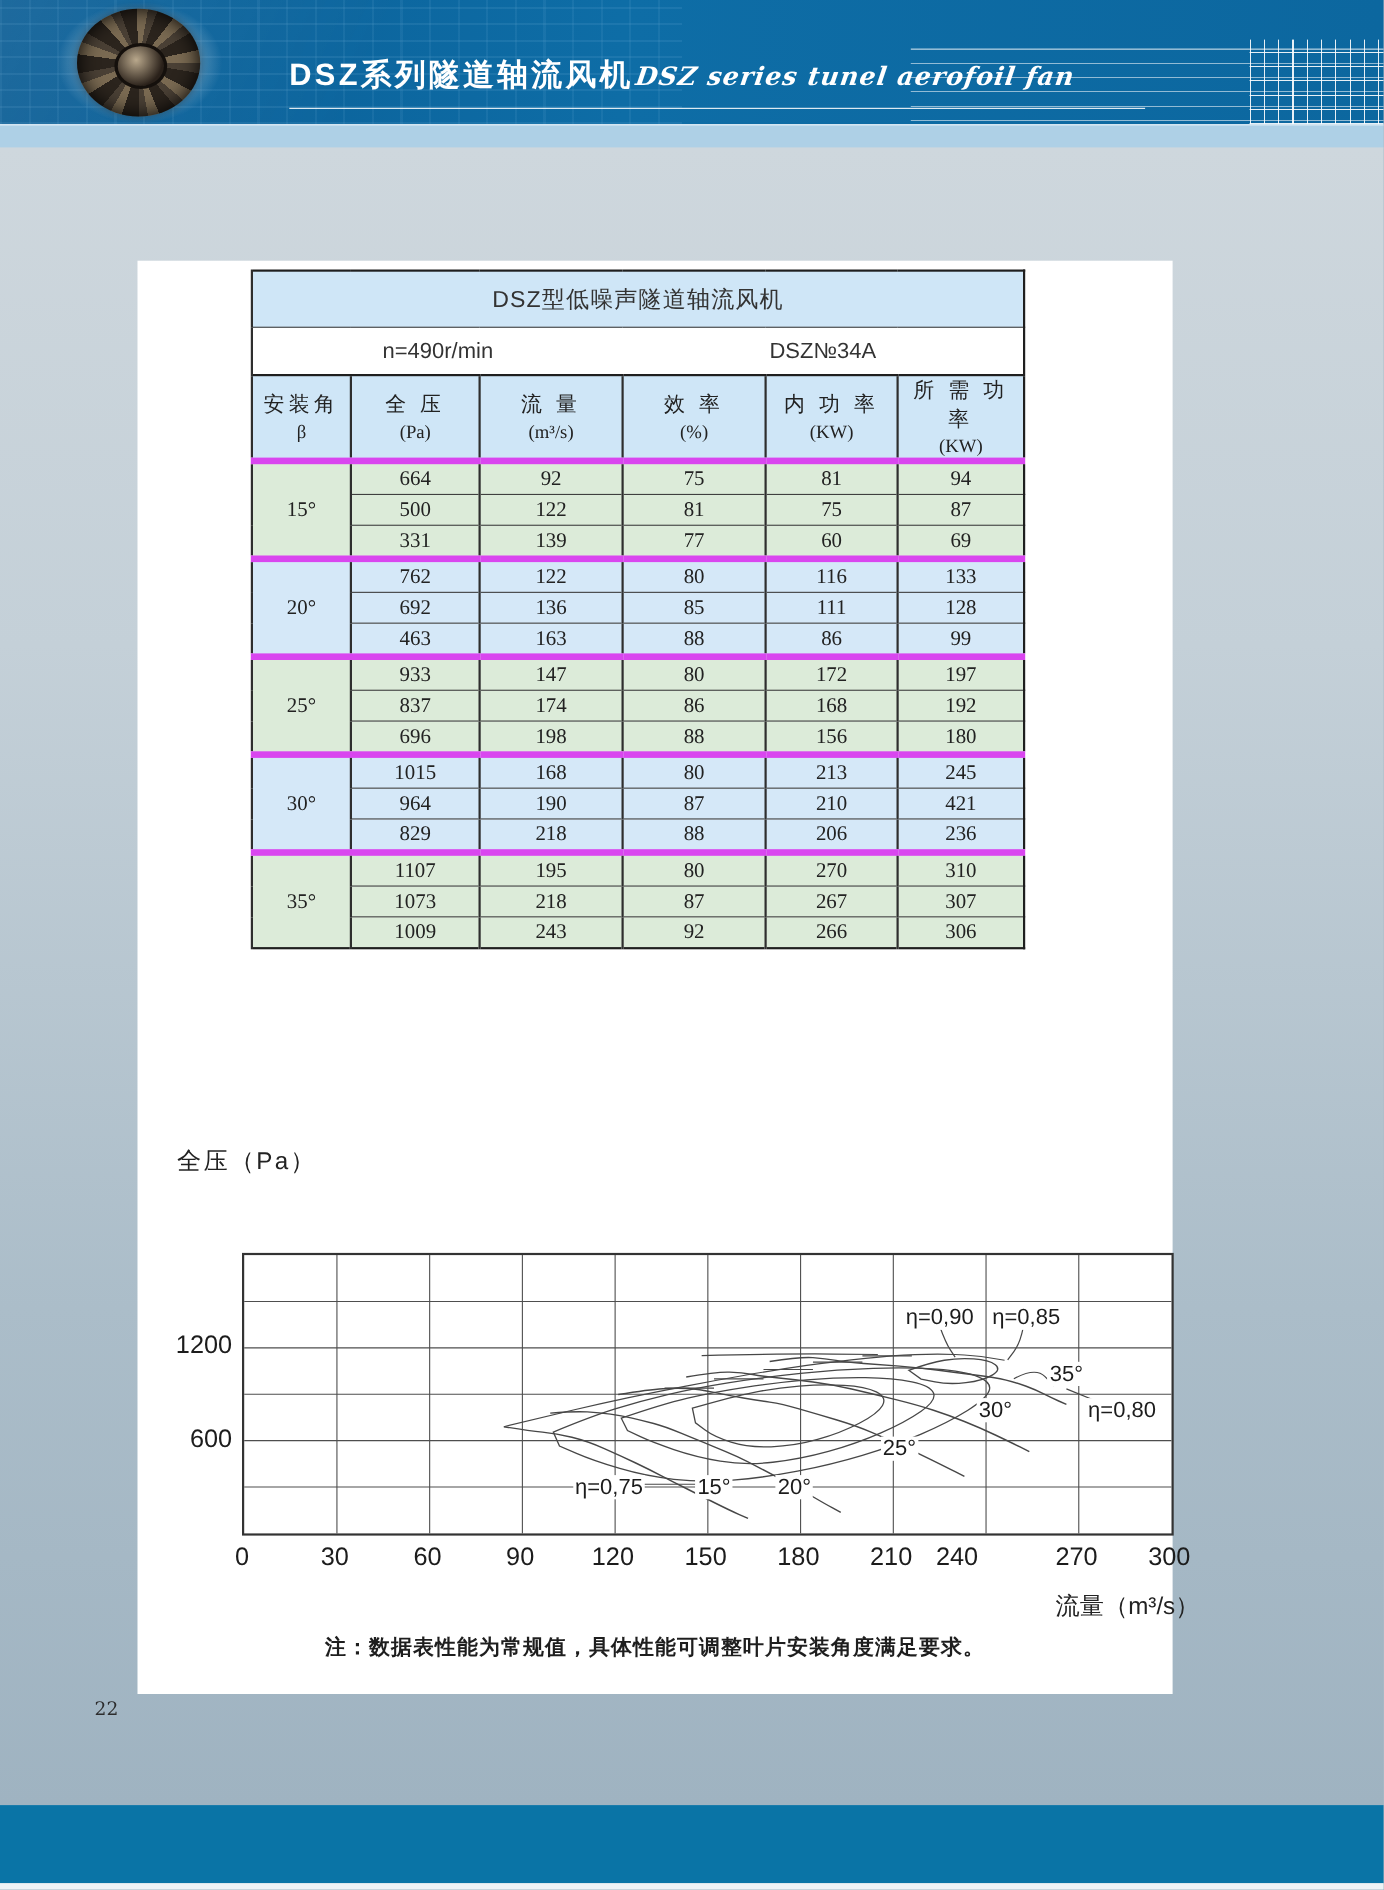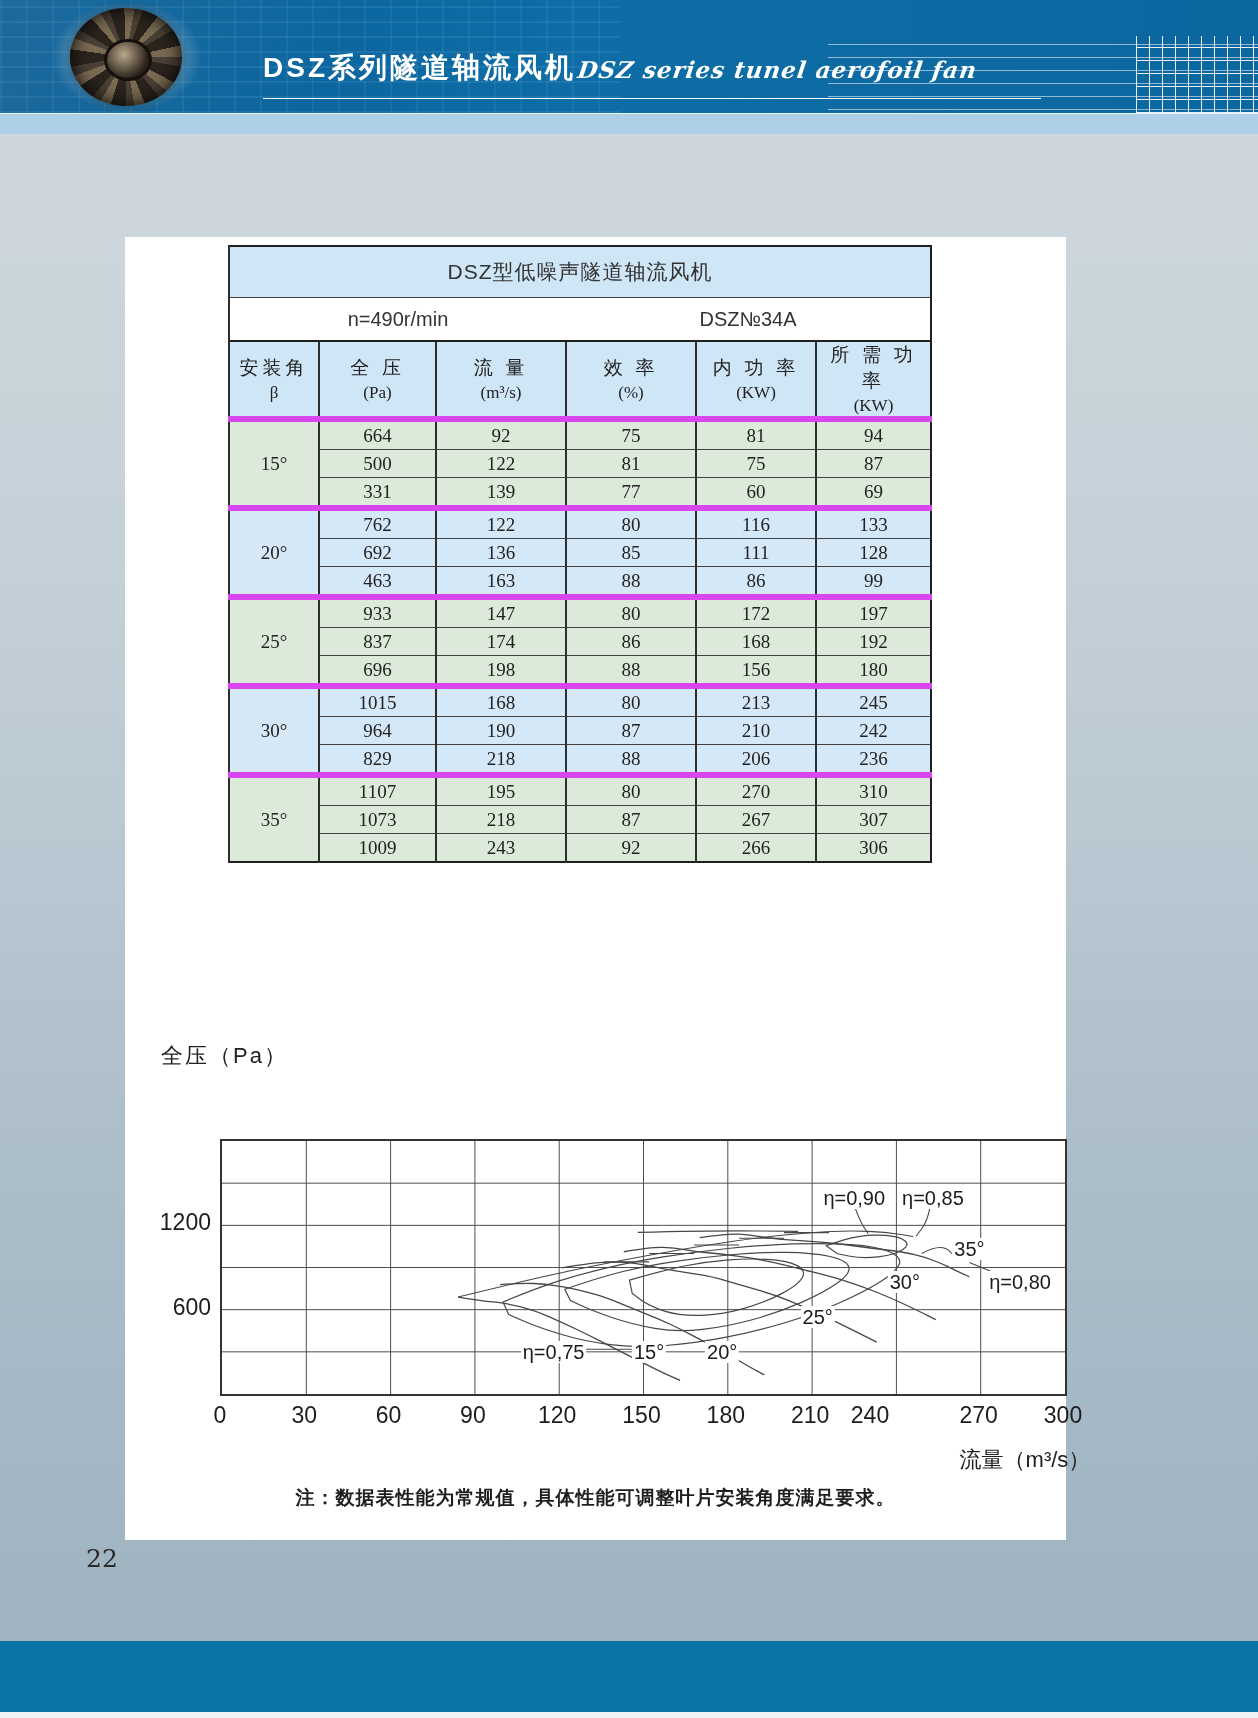--- a/index.html
+++ b/index.html
@@ -34,21 +34,21 @@
         font-family:"DejaVu Serif",serif;font-style:italic;transform:skewX(-8deg);
         letter-spacing:1px;white-space:nowrap;}
   .t-under{position:absolute;left:263px;top:98px;width:778px;height:1px;background:rgba(255,255,255,.95);}
 
   .subband{position:absolute;left:0;top:113px;width:1258px;height:21px;background:#aed0e6;border-top:1px solid #e8f3fb;}
   .bodybg{position:absolute;left:0;top:134px;width:1258px;height:1507px;
           background:linear-gradient(180deg,#ced7dd 0%,#c4d0d8 30%,#abbdc9 70%,#9fb3c1 100%);}
   .footband{position:absolute;left:0;top:1641px;width:1258px;height:71px;background:#0a74a6;}
   .footwhite{position:absolute;left:0;top:1712px;width:1258px;height:6px;background:#eef3f6;}
   .pagenum{position:absolute;left:86px;top:1544px;font-family:"DejaVu Serif",serif;
-           font-size:25px;color:#2c2c2c;}
+           font-size:17px;color:#2c2c2c;}
 
   
   .content{position:absolute;left:125px;top:237px;width:941px;height:1303px;background:#ffffff;}
 
   
   .dtable{position:absolute;left:103px;top:8px;border-collapse:collapse;table-layout:fixed;
           font-family:"Liberation Serif",serif;color:#222;}
   .dtable{border:2px solid #1f1f1f;}
   .dtable td,.dtable th{border-left:2px solid #2e2e2e;border-top:1px solid #3f3f3f;
           text-align:center;vertical-align:middle;padding:0;font-weight:normal;}
@@ -223,21 +223,21 @@
           <td class="num">168</td>
           <td class="num">80</td>
           <td class="num">213</td>
           <td class="num">245</td>
         </tr>
         <tr class="gBlue">
           <td class="num">964</td>
           <td class="num">190</td>
           <td class="num">87</td>
           <td class="num">210</td>
-          <td class="num">242</td>
+          <td class="num">421</td>
         </tr>
         <tr class="gBlue">
           <td class="num">829</td>
           <td class="num">218</td>
           <td class="num">88</td>
           <td class="num">206</td>
           <td class="num">236</td>
         </tr>
 
         <tr class="gGreen gstart">

